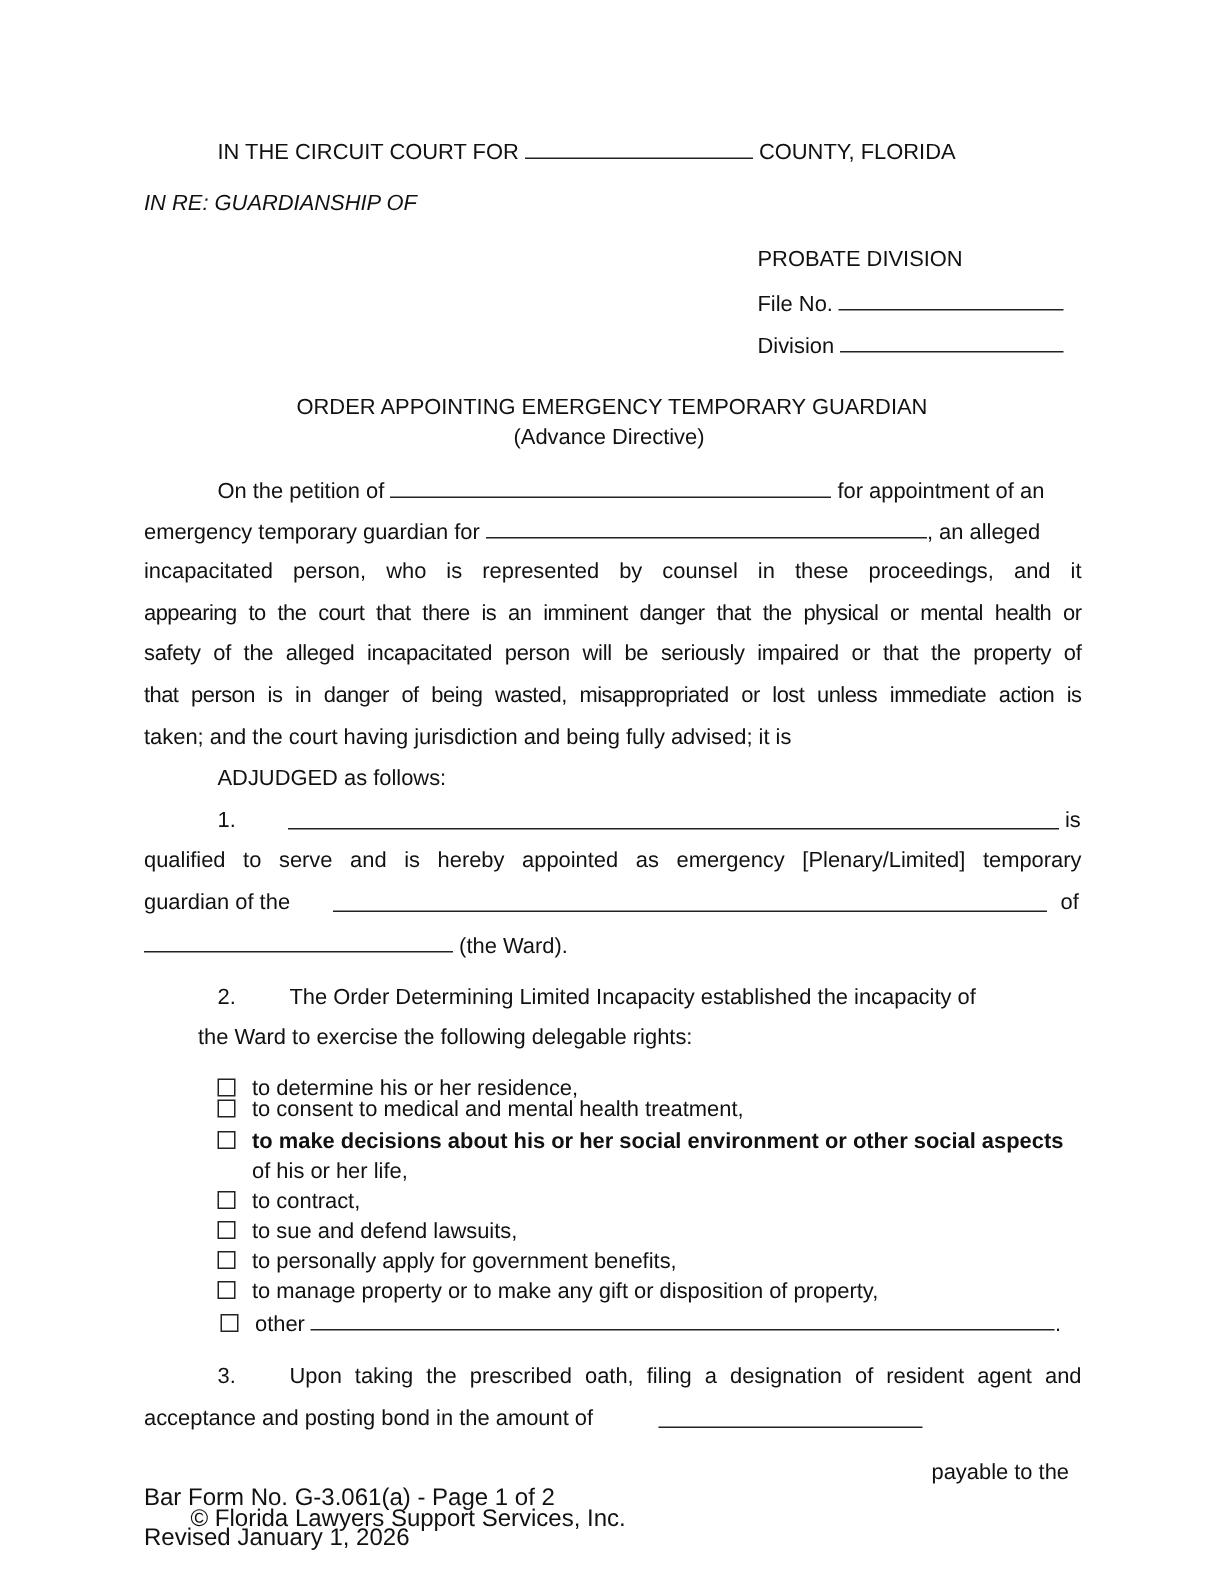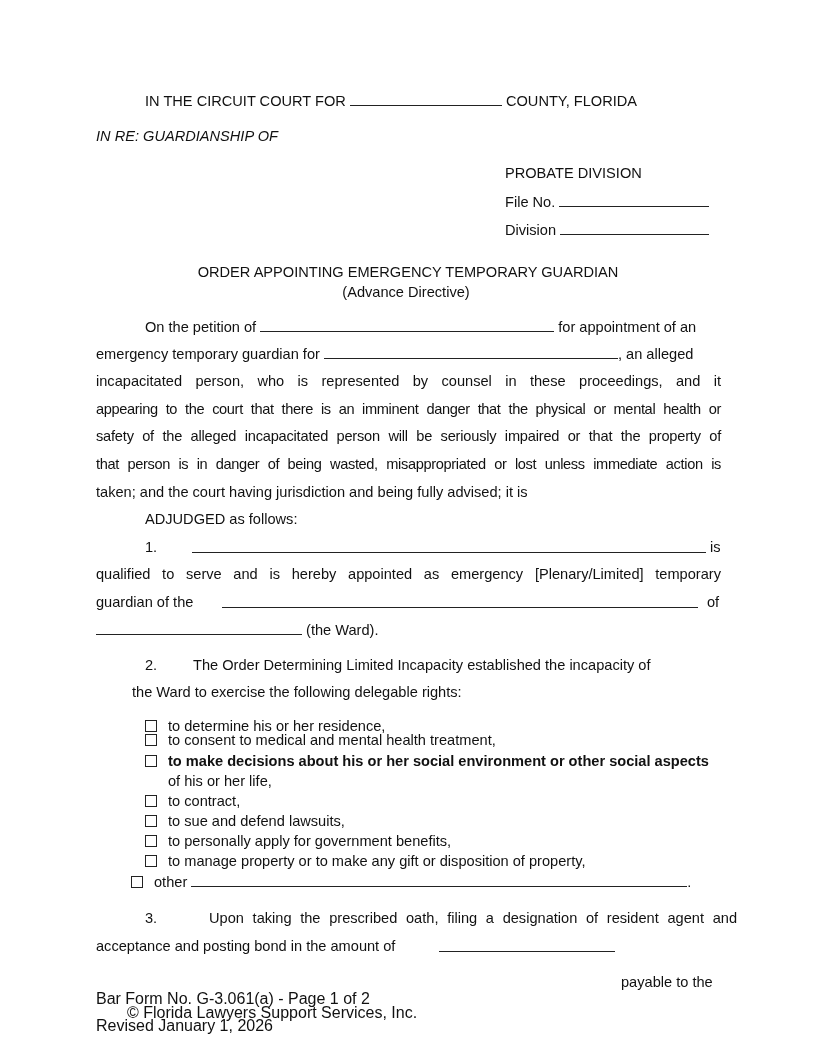--- a/index.html
+++ b/index.html
@@ -80,26 +80,26 @@
 </div>
 <div class="ln" style="left:145px; top:812px;">
   <span class="cb"></span><span>to sue and defend lawsuits,</span>
 </div>
 <div class="ln" style="left:145px; top:832px;">
   <span class="cb"></span><span>to personally apply for government benefits,</span>
 </div>
 <div class="ln" style="left:145px; top:852px;">
   <span class="cb"></span><span>to manage property or to make any gift or disposition of property,</span>
 </div>
-<div class="ln" style="left:131px; top:872px;">
+<div class="ln" style="left:147px; top:872px;">
   <span class="cb"></span><span>other</span>
   <span class="blank" style="width:496px;"></span><span>.</span>
 </div>
 
 <div class="ln" style="left:145px; top:909px;">3.</div>
-<div class="ln" style="left:193px; width:528px; text-align:justify; text-align-last:justify; top:909px;margin-left:16px;">Upon taking the prescribed oath, filing a designation of resident agent and</div>
+<div class="ln" style="left:193px; width:528px; text-align:justify; text-align-last:justify; top:909px;">Upon taking the prescribed oath, filing a designation of resident agent and</div>
 <div class="ln" style="left:96px; top:937px;">acceptance and posting bond in the amount of</div>
 <span class="blank" style="position:absolute; left:439px; top:937px; width:176px;"></span>
 <div class="ln" style="left:621px; top:973px;">payable to the</div>
 
 <div class="foot" style="top:992px;">Bar Form No. G-3.061(a) - Page 1 of 2</div>
 <div class="foot" style="top:1005.5px;margin-left:31px;">© Florida Lawyers Support Services, Inc.</div>
 <div class="foot" style="top:1019px;">Revised January 1, 2026</div>
 
 </body></html>

